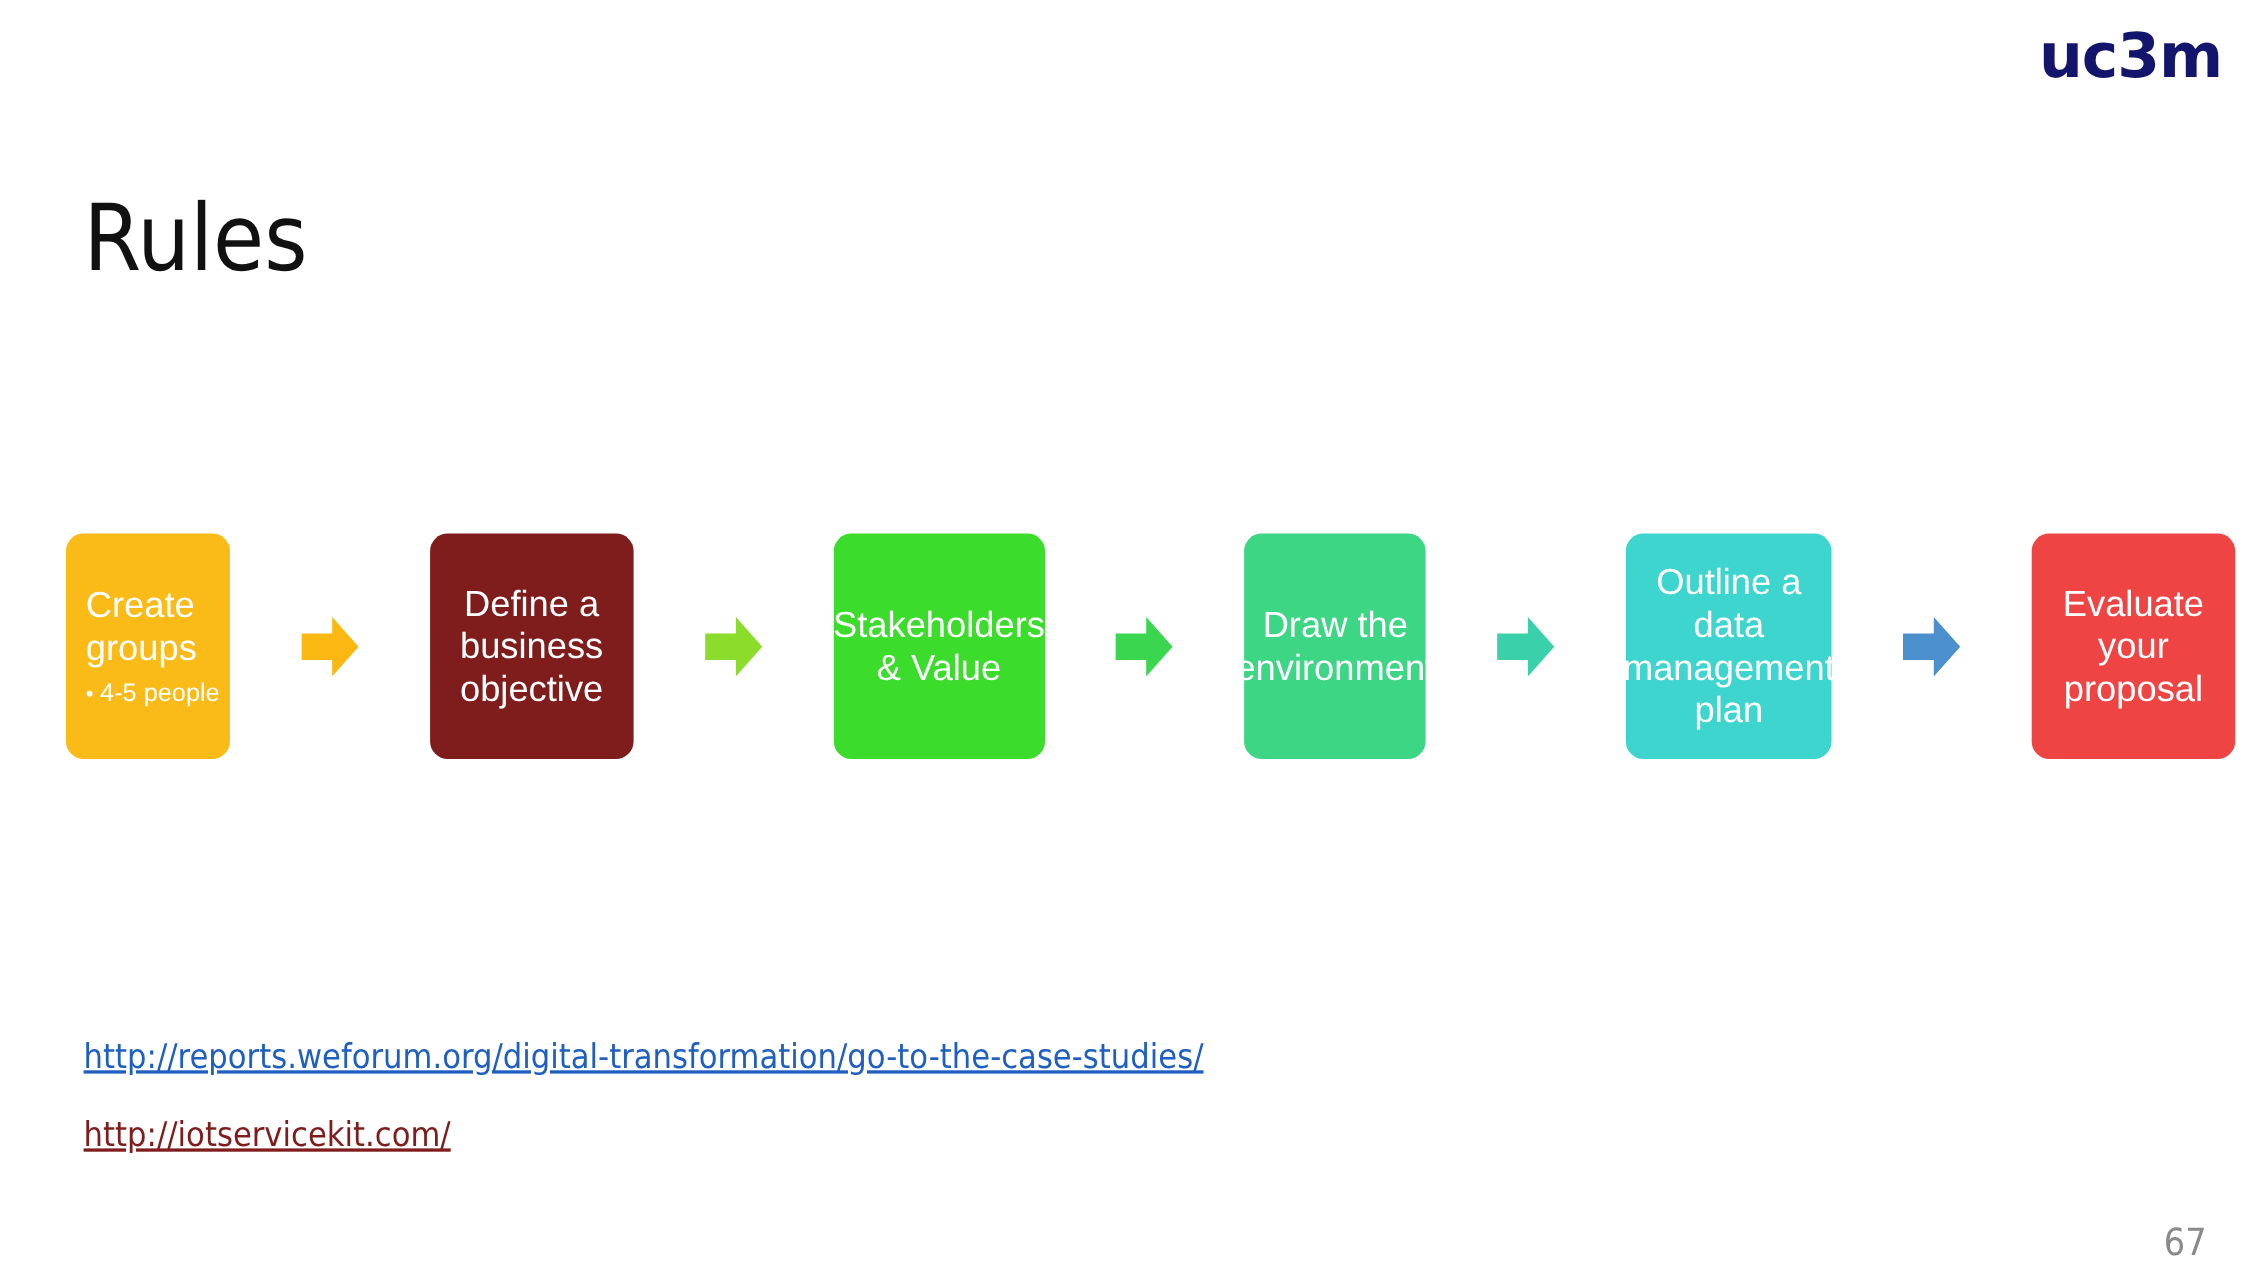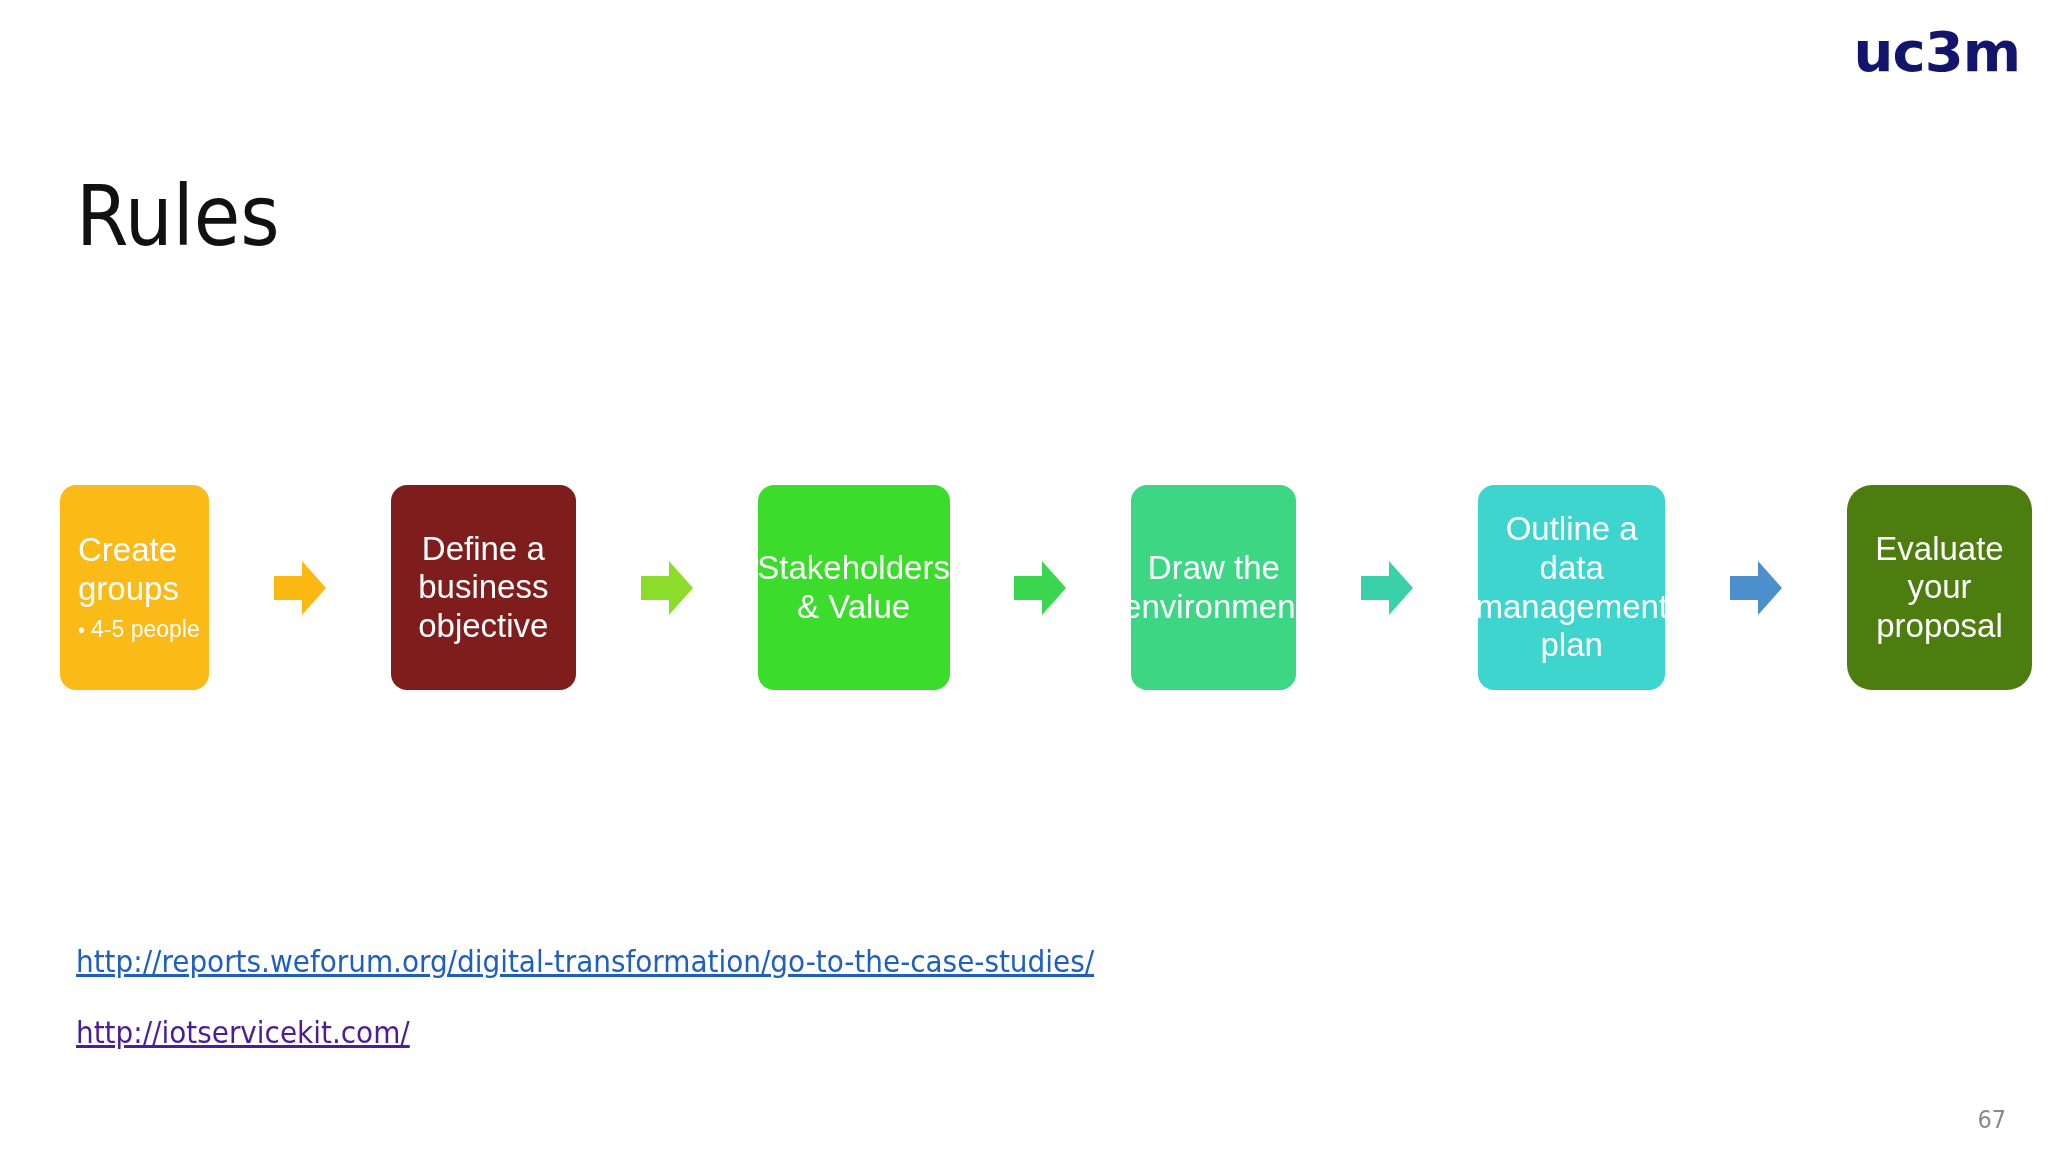--- a/index.html
+++ b/index.html
@@ -135,22 +135,22 @@
     line-height: 1.05;
     font-family: "DejaVu Sans Condensed", "Liberation Sans", sans-serif;
     margin-bottom: 38px;
     width: fit-content;
   }
 
   
   .page-number {
     position: absolute;
     right: 42px;
-    bottom: 28px;
-    font-size: 25px;
+    bottom: 12px;
+    font-size: 34px;
     color: #8a8a8a;
     font-family: "DejaVu Sans Condensed", "Liberation Sans", sans-serif;
   }
 </style>
 </head>
 <body>
 
 <div class="slide">
 
   <div class="logo">uc3m</div>
@@ -204,25 +204,25 @@
       <div class="node n4 align-center" style="background: rgb(62, 213, 207);">
         <div class="node-title">Outline a data management plan</div>
       </div>
       <div class="connector">
         <span class="arrow">
           <svg viewBox="0 0 52 58" width="52" height="58" aria-hidden="true">
             <path d="M0 17 L28 17 L28 2 L52 29 L28 56 L28 41 L0 41 Z" fill="#4B8FCD"></path>
           </svg>
         </span>
       </div>
-      <div class="node n5 align-center" style="background: #4d7c0f; border-radius: 25px;">
+      <div class="node n5 align-center" style="background: #ef4444;">
         <div class="node-title">Evaluate your proposal</div>
       </div>
     </div>
 
   <div class="links">
       <a href="#" style="color: rgb(31, 95, 192);">http://reports.weforum.org/digital-transformation/go-to-the-case-studies/</a>
-      <a href="#" style="color: #4c1d95;">http://iotservicekit.com/</a>
+      <a href="#" style="color: #7f1d1d;">http://iotservicekit.com/</a>
     </div>
 
   <div class="page-number">67</div>
 
 </div>
 
 </body></html>

